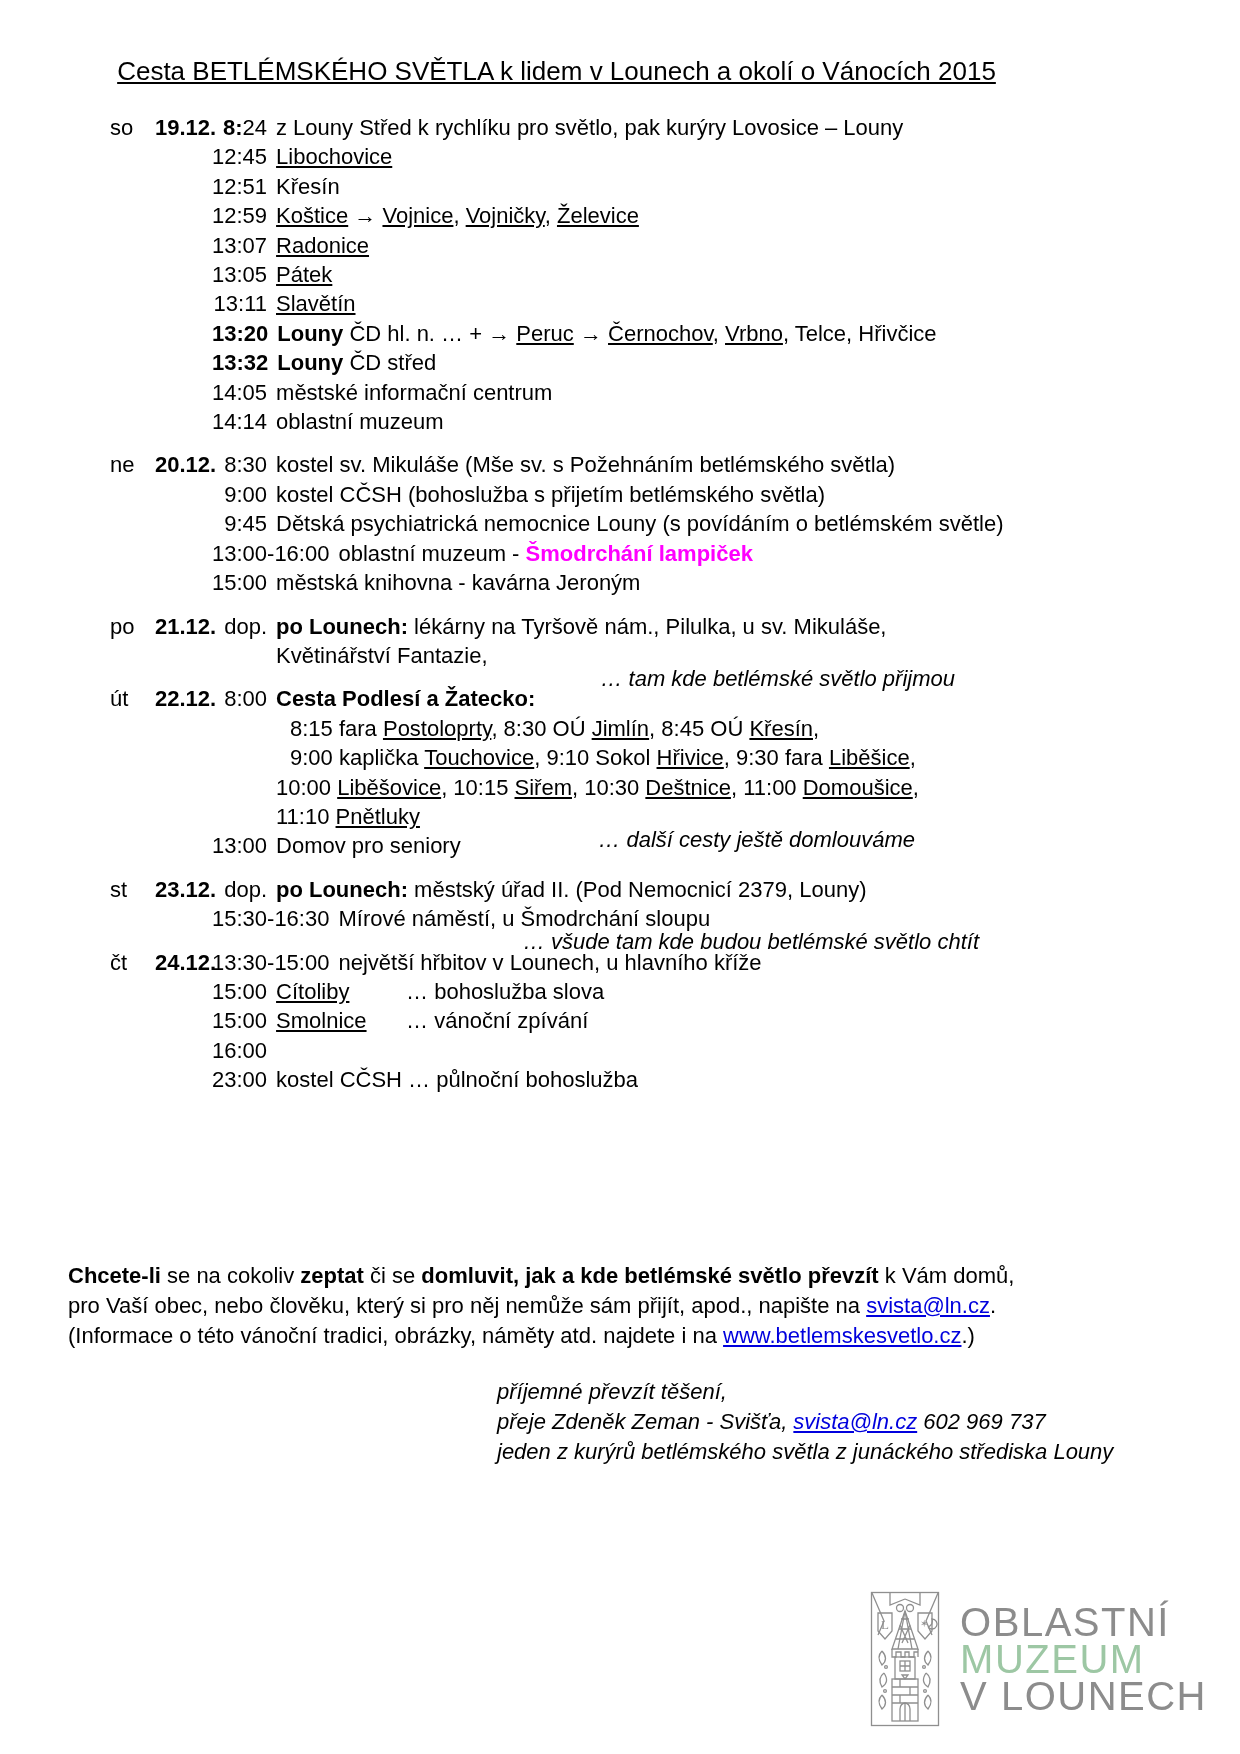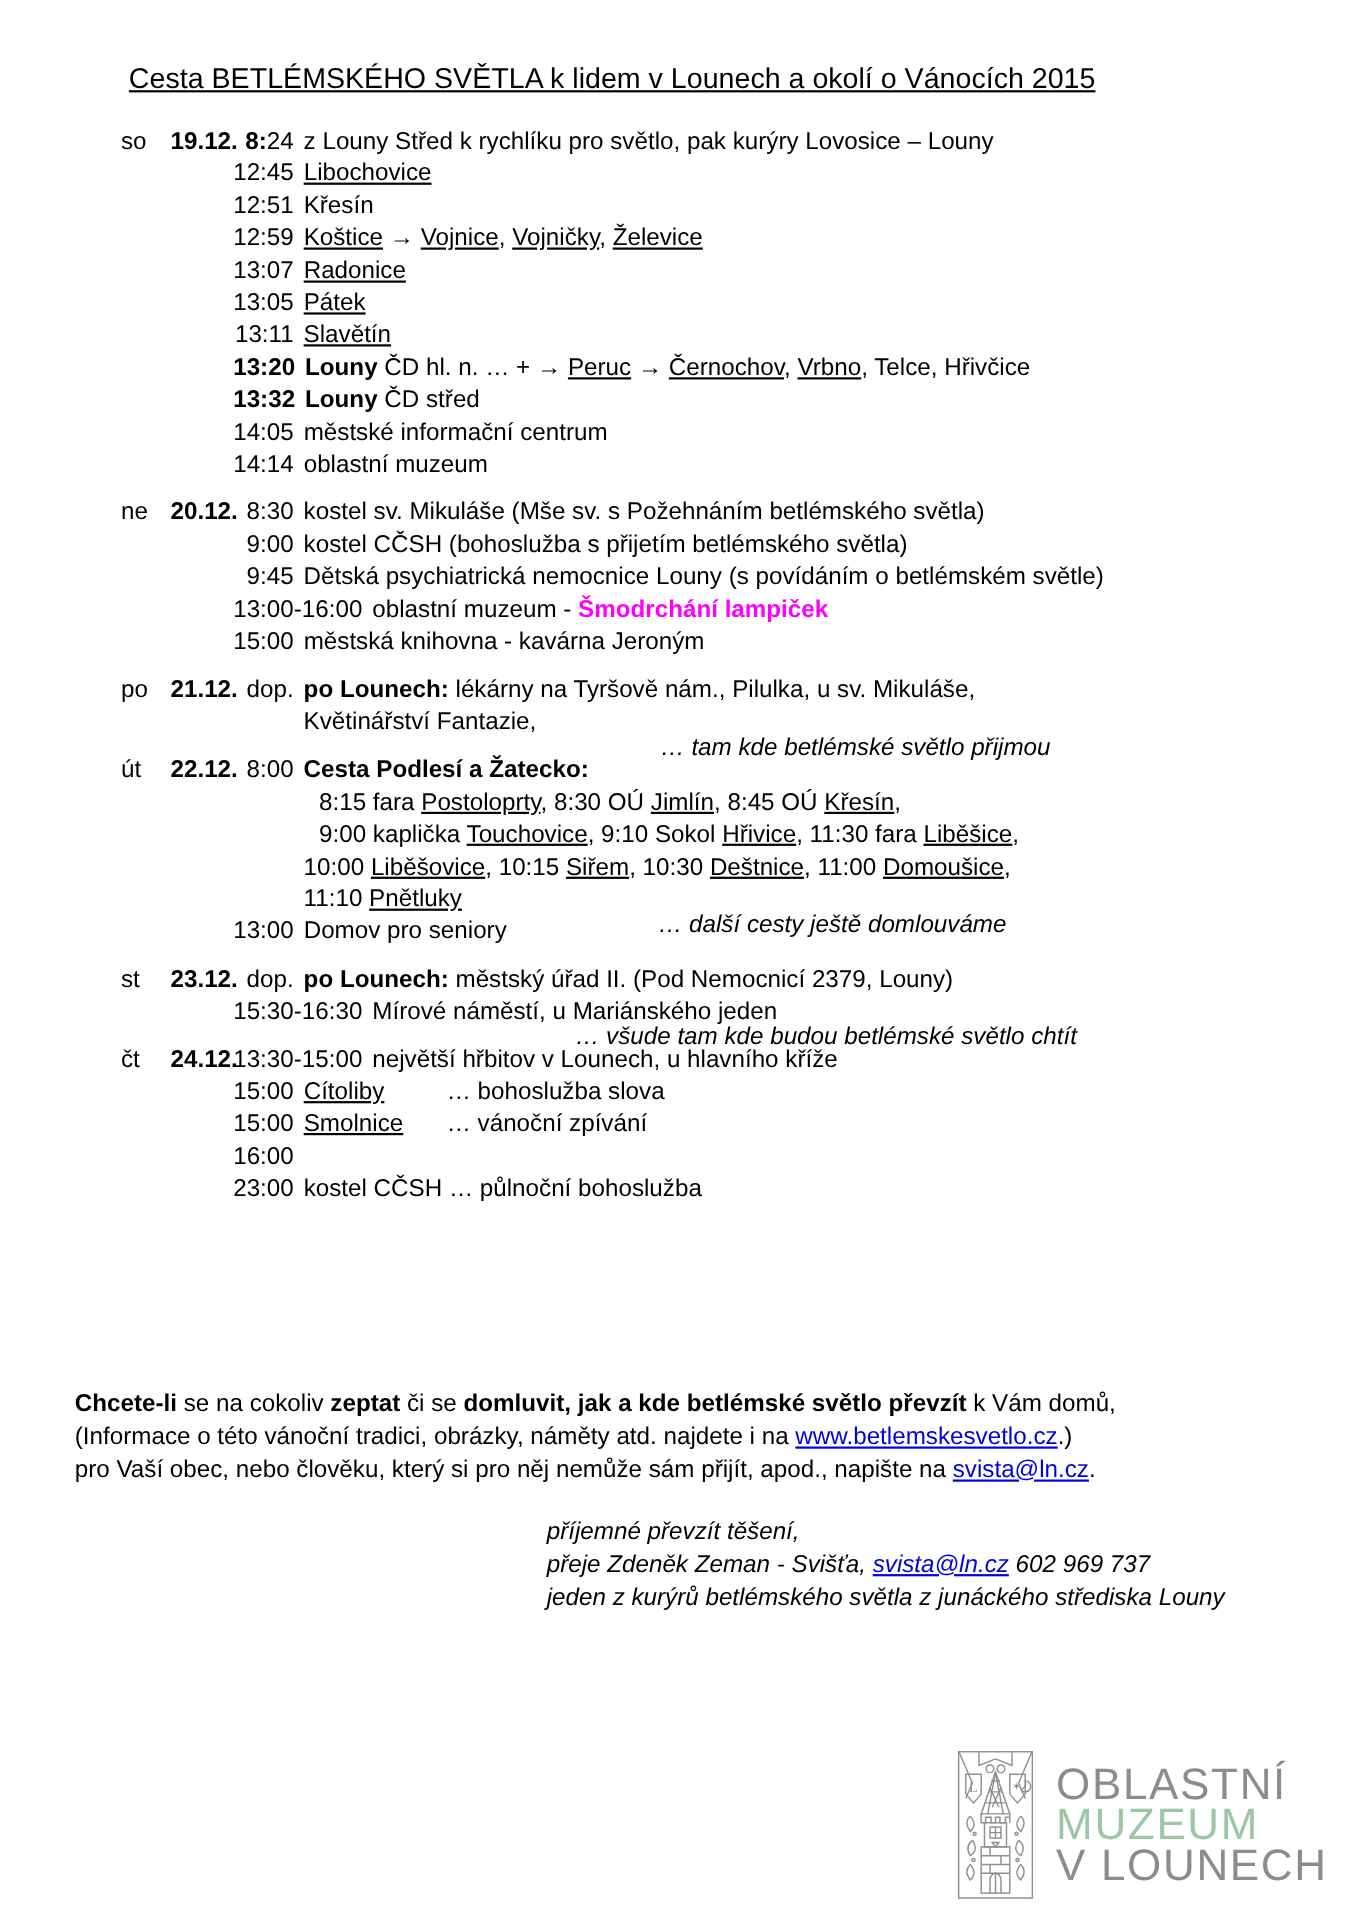--- a/index.html
+++ b/index.html
@@ -163,21 +163,21 @@
       <div class="row">
         <span class="day"></span>
         <span class="date"></span>
         <span class="time"></span>
         <span class="txt" style="text-indent: 14px;"><span>8:15 fara </span><span class="u">Postoloprty</span><span>, 8:30 OÚ </span><span class="u">Jimlín</span><span>, 8:45 OÚ </span><span class="u">Křesín</span><span>,</span></span>
       </div>
       <div class="row">
         <span class="day"></span>
         <span class="date"></span>
         <span class="time"></span>
-        <span class="txt" style="text-indent: 14px;"><span>9:00 kaplička </span><span class="u">Touchovice</span><span>, 9:10 Sokol </span><span class="u">Hřivice</span><span>, 11:30 fara </span><span class="u">Liběšice</span><span>,</span></span>
+        <span class="txt" style="text-indent: 14px;"><span>9:00 kaplička </span><span class="u">Touchovice</span><span>, 9:10 Sokol </span><span class="u">Hřivice</span><span>, 9:30 fara </span><span class="u">Liběšice</span><span>,</span></span>
       </div>
       <div class="row">
         <span class="day"></span>
         <span class="date"></span>
         <span class="time"></span>
         <span class="txt"><span>10:00 </span><span class="u">Liběšovice</span><span>, 10:15 </span><span class="u">Siřem</span><span>, 10:30 </span><span class="u">Deštnice</span><span>, 11:00 </span><span class="u">Domoušice</span><span>,</span></span>
       </div>
       <div class="row">
         <span class="day"></span>
         <span class="date"></span>
@@ -201,21 +201,21 @@
         <span class="date"></span>
         <span class="time"></span>
         <span class="txt">
           <span class="i right-note" style="right: 226px;">… všude tam kde budou betlémské světlo chtít</span>
         </span>
       </div>
       <div class="row">
         <span class="day"></span>
         <span class="date"></span>
         <span class="time">15:30-16:30</span>
-        <span class="txt"><span>Mírové náměstí, u Mariánského jeden</span></span>
+        <span class="txt"><span>Mírové náměstí, u Šmodrchání sloupu</span></span>
       </div>
       <div class="row block-start">
         <span class="day">čt</span>
         <span class="date">24.12.</span>
         <span class="time">13:30-15:00</span>
         <span class="txt"><span>největší hřbitov v Lounech, u hlavního kříže</span></span>
       </div>
       <div class="row">
         <span class="day"></span>
         <span class="date"></span>
@@ -236,22 +236,22 @@
       <div class="row">
         <span class="day"></span>
         <span class="date"></span>
         <span class="time">23:00</span>
         <span class="txt"><span>kostel CČSH … půlnoční bohoslužba</span></span>
       </div>
     </div>
 
   <div class="footer-par" id="footerPar">
       <div class="pline"><span class="b">Chcete-li</span><span> se na cokoliv </span><span class="b">zeptat</span><span> či se </span><span class="b">domluvit, jak a kde betlémské světlo převzít</span><span> k Vám domů,</span></div>
+      <div class="pline"><span>pro Vaší obec, nebo člověku, který si pro něj nemůže sám přijít, apod., napište na </span><span class="link">svista@ln.cz</span><span>.</span></div>
       <div class="pline"><span>(Informace o této vánoční tradici, obrázky, náměty atd. najdete i na </span><span class="link">www.betlemskesvetlo.cz</span><span>.)</span></div>
-      <div class="pline"><span>pro Vaší obec, nebo člověku, který si pro něj nemůže sám přijít, apod., napište na </span><span class="link">svista@ln.cz</span><span>.</span></div>
     </div>
 
   <div class="signature" id="signature">
       <div><span>příjemné převzít těšení,</span></div>
       <div><span>přeje Zdeněk Zeman - Svišťa, </span><span class="link">svista@ln.cz</span><span> 602 969 737</span></div>
       <div><span>jeden z kurýrů betlémského světla z junáckého střediska Louny</span></div>
     </div>
 
   <div class="logo">
     <svg class="emblem" width="70" height="136" viewBox="0 0 70 136" fill="none" stroke="#8f8f8f" stroke-width="1.3">

